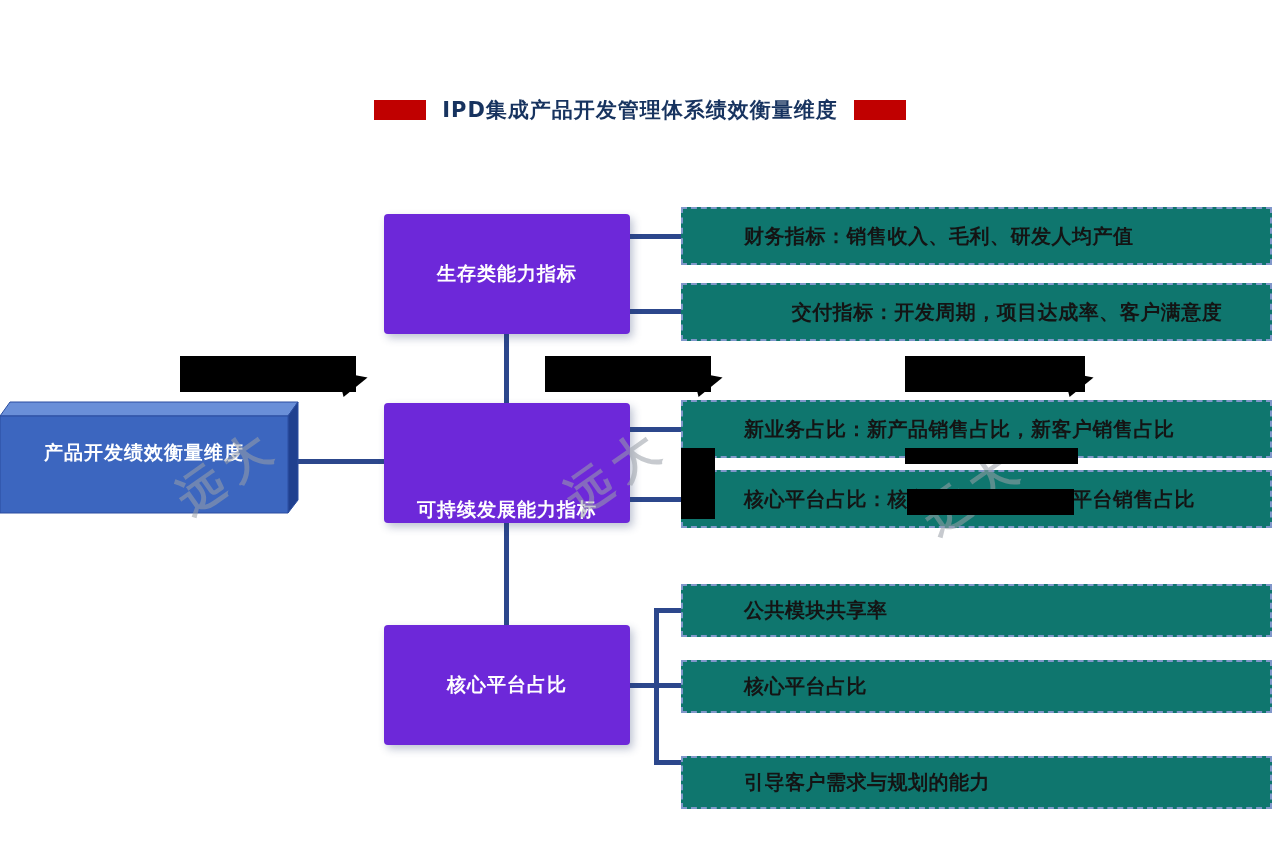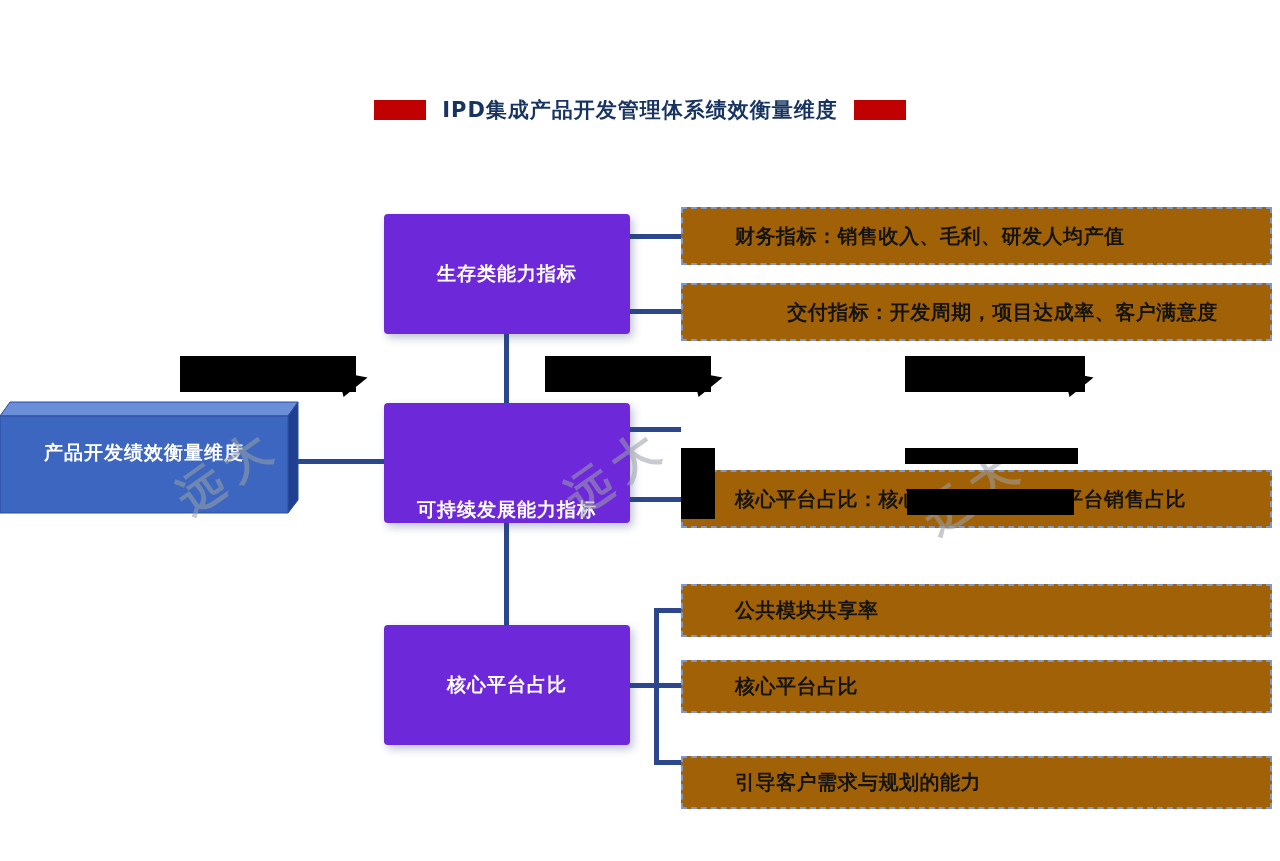--- a/index.html
+++ b/index.html
@@ -20,22 +20,22 @@
 
   
   .cat-box{position:absolute;width:246px;height:120px;background:#6d28d9;border-radius:4px;
            display:flex;align-items:center;justify-content:center;color:#ffffff;font-weight:700;
            font-size:19px;letter-spacing:1px;z-index:2;box-shadow:3px 4px 8px rgba(40,60,110,0.30);}
   .cat-1{left:384px;top:214px;}
   .cat-2{left:384px;top:403px;align-items:flex-end;}
   .cat-3{left:384px;top:625px;}
 
   
-  .detail-box{position:absolute;left:681px;width:591px;background:#a16207;border:2px dashed #8097ca;
-              display:flex;align-items:center;z-index:2;box-sizing:border-box;}
+  .detail-box{position:absolute;left:681px;width:591px;background:#0f766e;border:2px dashed #8097ca;
+              display:flex;align-items:center;z-index:2;box-sizing:border-box;padding-left:9px;}
   .detail-box .txt{padding-left:52px;font-size:20px;font-weight:600;color:#141414;letter-spacing:0.5px;white-space:nowrap;}
   .d-a{top:207px;height:58px;}
   .d-b{top:283px;height:58px;justify-content:center;}
   .d-c{top:400px;height:58px;}
   .d-d{top:470px;height:58px;}
   .d-e{top:584px;height:53px;}
   .d-f{top:660px;height:53px;}
   .d-g{top:756px;height:53px;}
 
   
@@ -92,20 +92,23 @@
   <div class="cat-box cat-3">
     <span>核心平台占比</span>
   </div>
 
   <div class="detail-box d-a">
     <span class="txt">财务指标：销售收入、毛利、研发人均产值</span>
   </div>
   <div class="detail-box d-b">
     <span class="txt">交付指标：开发周期，项目达成率、客户满意度</span>
   </div>
+  <div class="detail-box d-c">
+    <span class="txt">新业务占比：新产品销售占比，新客户销售占比</span>
+  </div>
   <div class="detail-box d-d">
     <span class="txt">核心平台占比：核心技术销售占比、平台销售占比</span>
   </div>
   <div class="detail-box d-e">
     <span class="txt">公共模块共享率</span>
   </div>
   <div class="detail-box d-f">
     <span class="txt">核心平台占比</span>
   </div>
   <div class="detail-box d-g">

